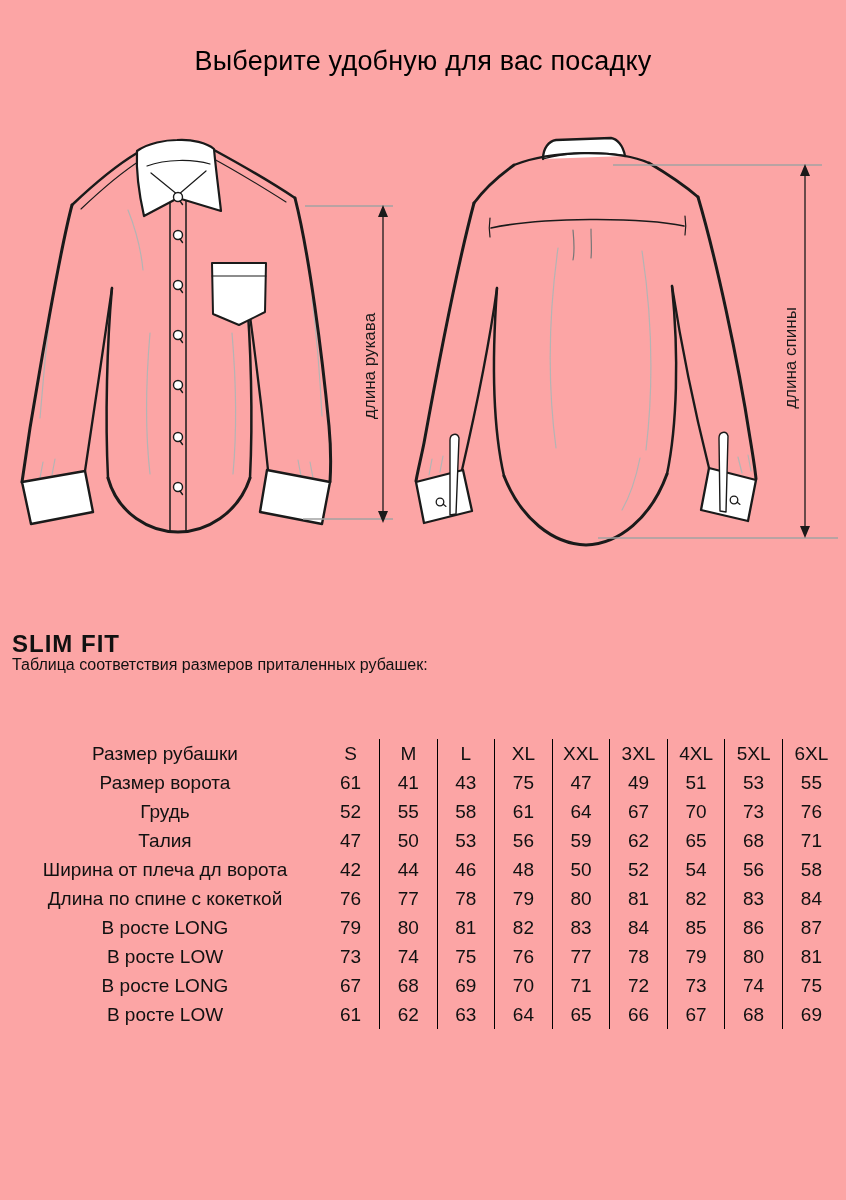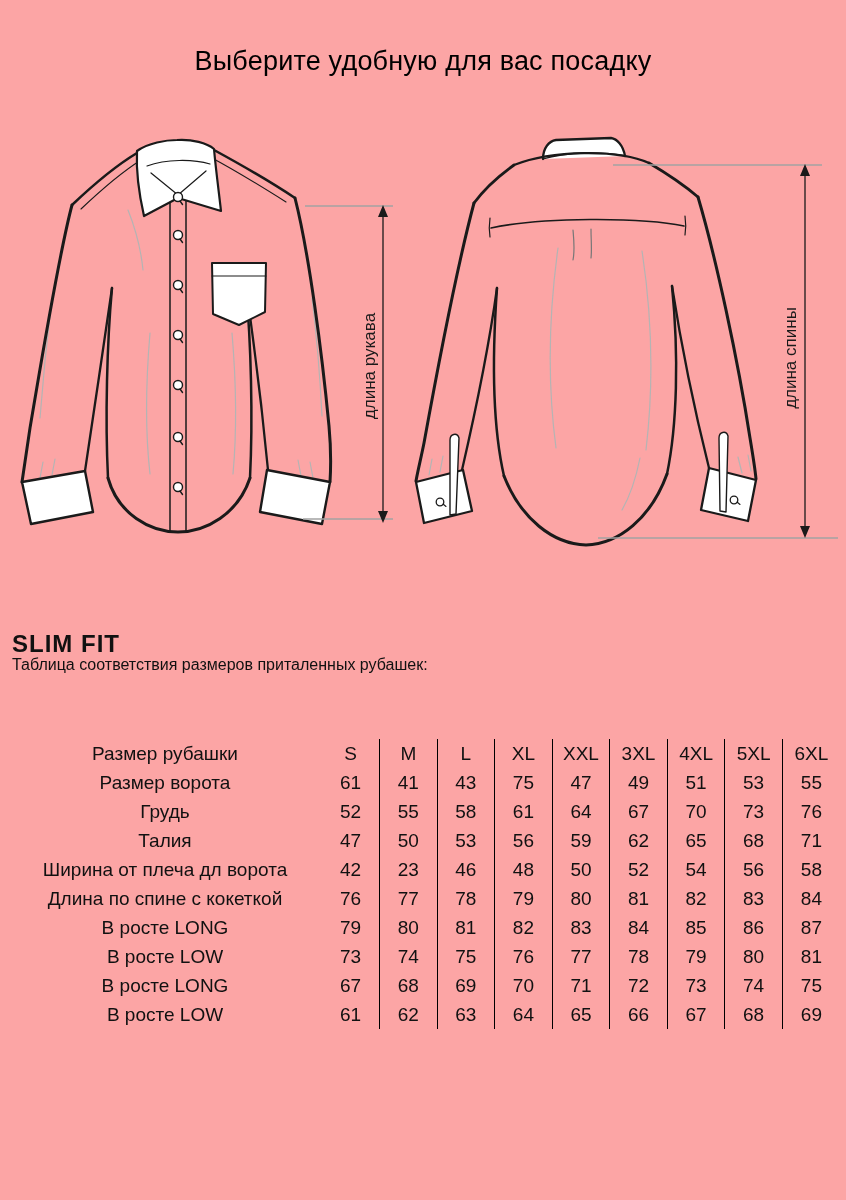--- a/index.html
+++ b/index.html
@@ -233,21 +233,21 @@
           <td class="num-cell">56</td>
           <td class="num-cell">59</td>
           <td class="num-cell">62</td>
           <td class="num-cell">65</td>
           <td class="num-cell">68</td>
           <td class="num-cell">71</td>
         </tr>
         <tr>
           <td class="label-cell">Ширина от плеча дл ворота</td>
           <td class="num-cell first">42</td>
-          <td class="num-cell">23</td>
+          <td class="num-cell">44</td>
           <td class="num-cell">46</td>
           <td class="num-cell">48</td>
           <td class="num-cell">50</td>
           <td class="num-cell">52</td>
           <td class="num-cell">54</td>
           <td class="num-cell">56</td>
           <td class="num-cell">58</td>
         </tr>
         <tr>
           <td class="label-cell">Длина по спине с кокеткой</td>

